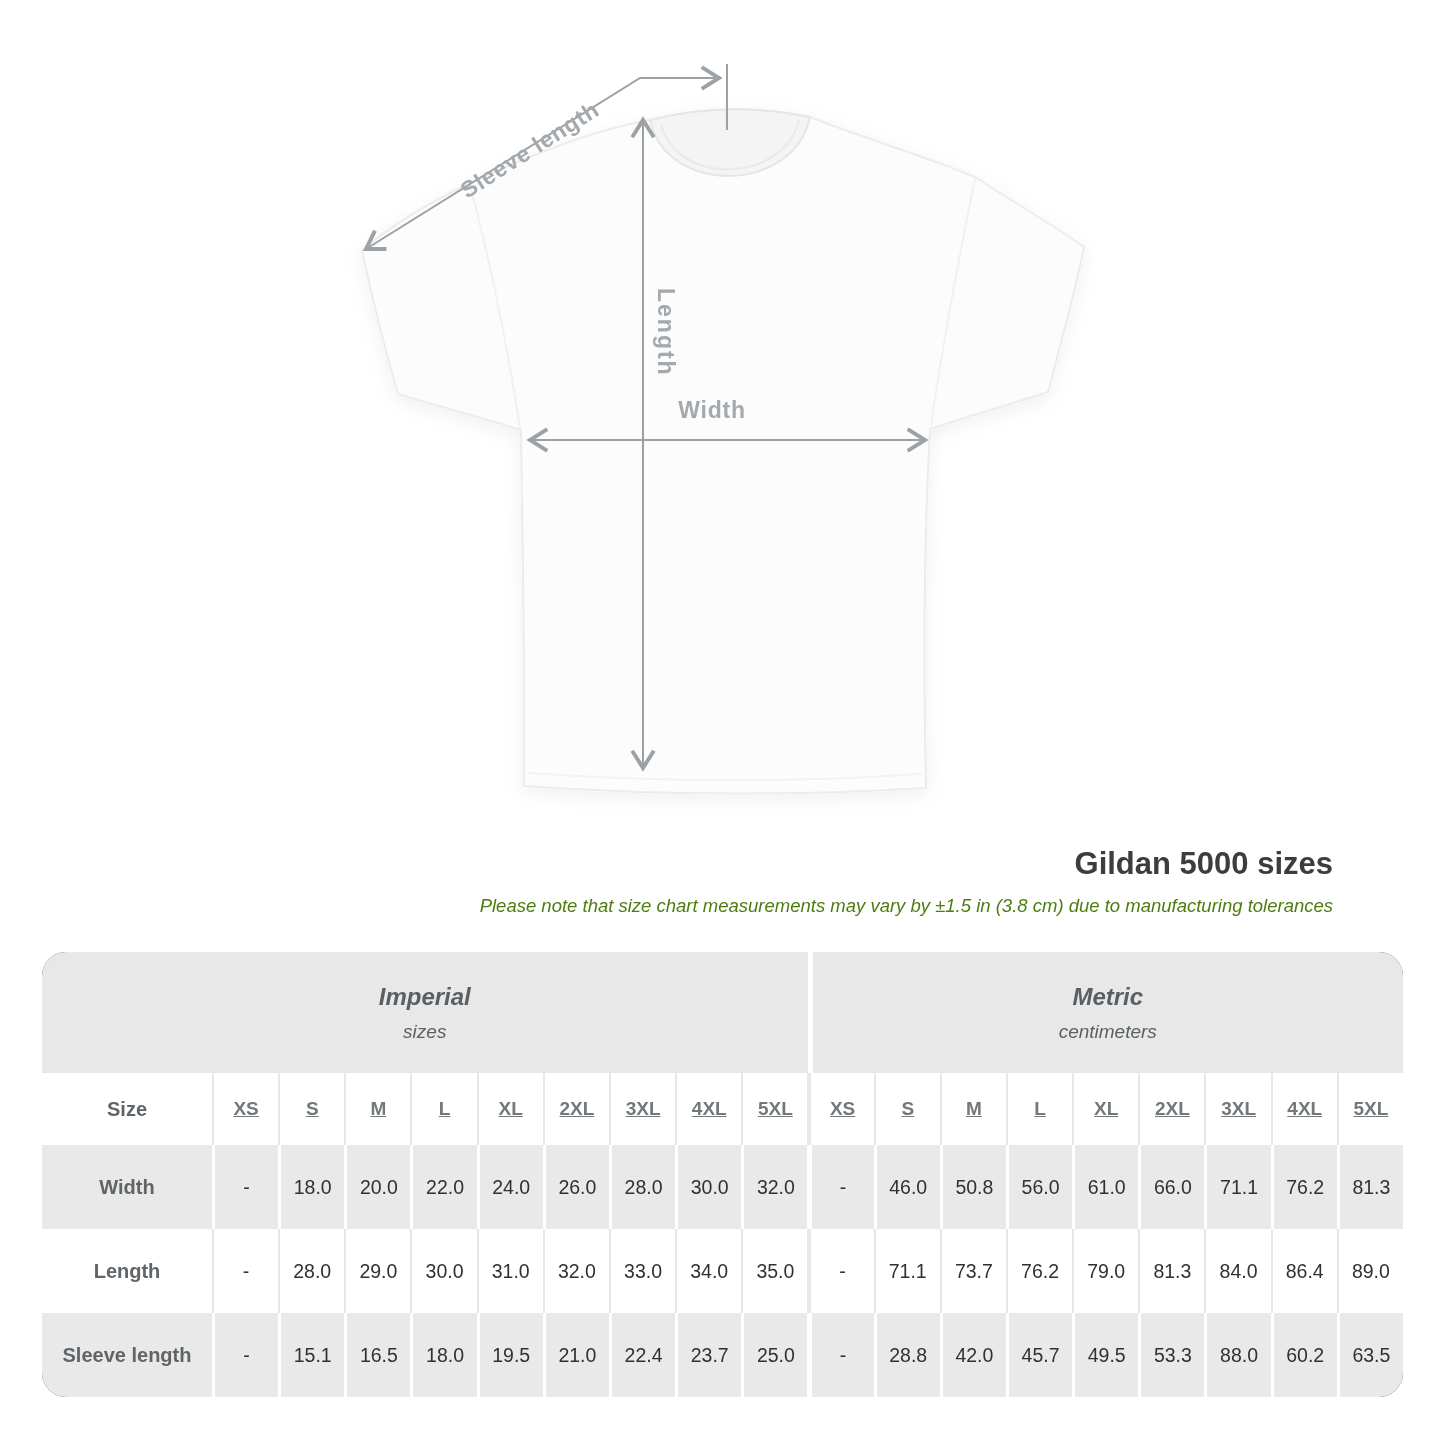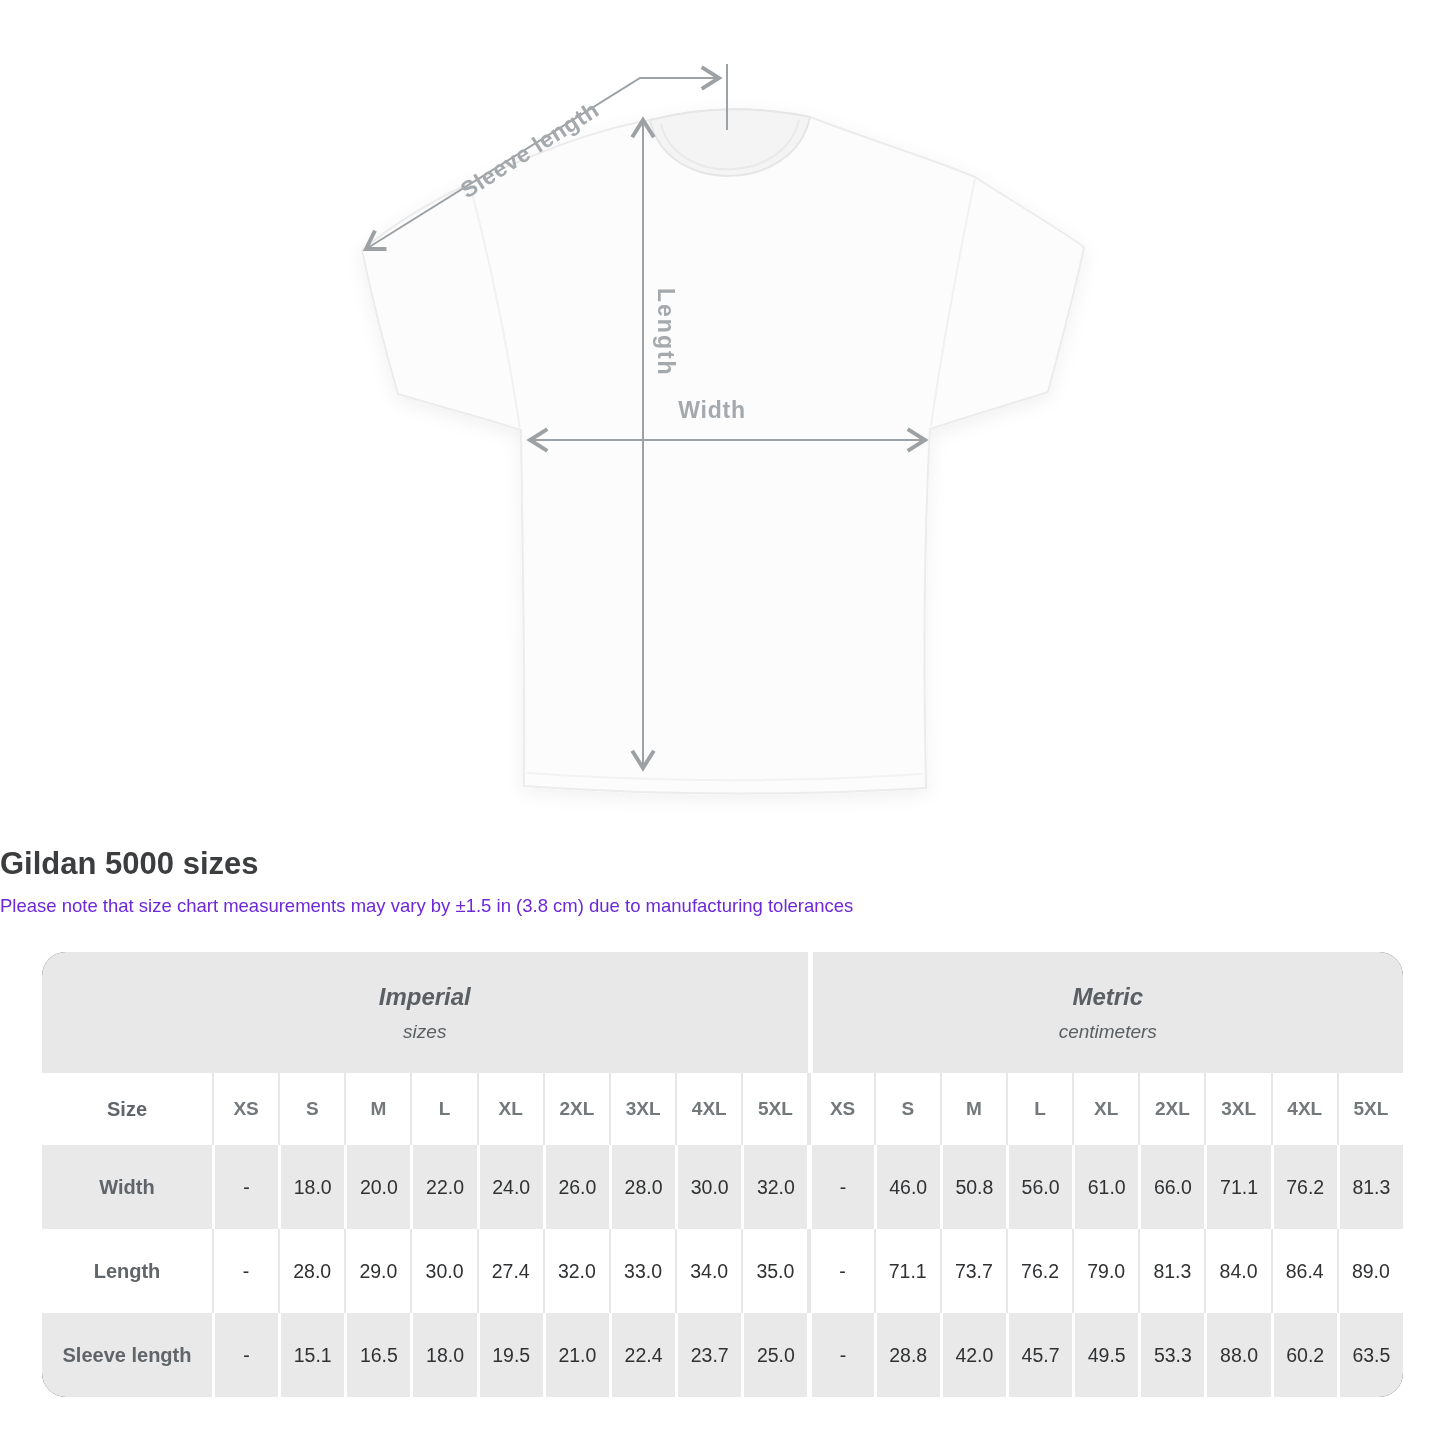--- a/index.html
+++ b/index.html
@@ -36,23 +36,23 @@
     left: 652px; top: 288px;
     writing-mode: vertical-rl;
     letter-spacing: 2px;
   }
   .lbl-width {
     left: 712px; top: 424px;
     transform: translate(-50%, -100%);
   }
 
   
-  .title-block { position: absolute; left: 0; top: 846px; width: 1333px; text-align: left; }
+  .title-block { position: absolute; left: 0; top: 846px; width: 1333px; text-align: right; }
   .page-title  { font-size: 31px; font-weight: 700; color: #3b3d3e; }
-  .page-subtitle { margin-top: 13px; font-size: 18.5px; color: #6d28d9; }
+  .page-subtitle { margin-top: 13px; font-size: 18.5px; font-style: italic; color: #4d7c0f; }
 
   
   .size-table {
     position: absolute; left: 42px; top: 952px;
     width: 1361px;
     border-radius: 24px;
     overflow: hidden;
     background: #404040;
   }
   .trow {
@@ -84,21 +84,21 @@
   .data-row { height: 84px; }
   .r-gray  { background: #e9e9e9; }
   .r-gray .cell { border-left: 3px solid #ffffff; }
   .r-white { background: #ffffff; }
   .r-white .cell { border-left: 2px solid #e7e7e7; }
   .data-row .cell:first-child { border-left: none; }
   .r-gray .group-start  { border-left-width: 5px; }
   .r-white .group-start { border-left-width: 4px; }
 
   .row-label { font-size: 20px; font-weight: 700; color: #5f6568; }
-  .size-head { font-size: 19px; font-weight: 700; color: #73787b; }
+  .size-head { font-size: 19px; font-weight: 700; color: #73787b; text-decoration: underline; }
   .val { font-size: 19.5px; color: #2f3133; }
 </style>
 </head>
 <body>
 
 <div class="figure">
   <svg width="1445" height="835" viewBox="0 0 1445 835">
     <defs>
       <marker id="arr" viewBox="0 0 12 12" refX="10" refY="6" markerWidth="13" markerHeight="13" orient="auto-start-reverse">
         <path d="M 2 1 L 10 6 L 2 11" fill="none" stroke="#9ba1a5" stroke-width="1.8"></path>
@@ -211,21 +211,21 @@
     <div class="cell val">76.2</div>
     <div class="cell val">81.3</div>
   </div>
 
   <div class="trow data-row r-white">
     <div class="cell row-label">Length</div>
     <div class="cell val">-</div>
     <div class="cell val">28.0</div>
     <div class="cell val">29.0</div>
     <div class="cell val">30.0</div>
-    <div class="cell val">27.4</div>
+    <div class="cell val">31.0</div>
     <div class="cell val">32.0</div>
     <div class="cell val">33.0</div>
     <div class="cell val">34.0</div>
     <div class="cell val">35.0</div>
     <div class="cell val group-start">-</div>
     <div class="cell val">71.1</div>
     <div class="cell val">73.7</div>
     <div class="cell val">76.2</div>
     <div class="cell val">79.0</div>
     <div class="cell val">81.3</div>

